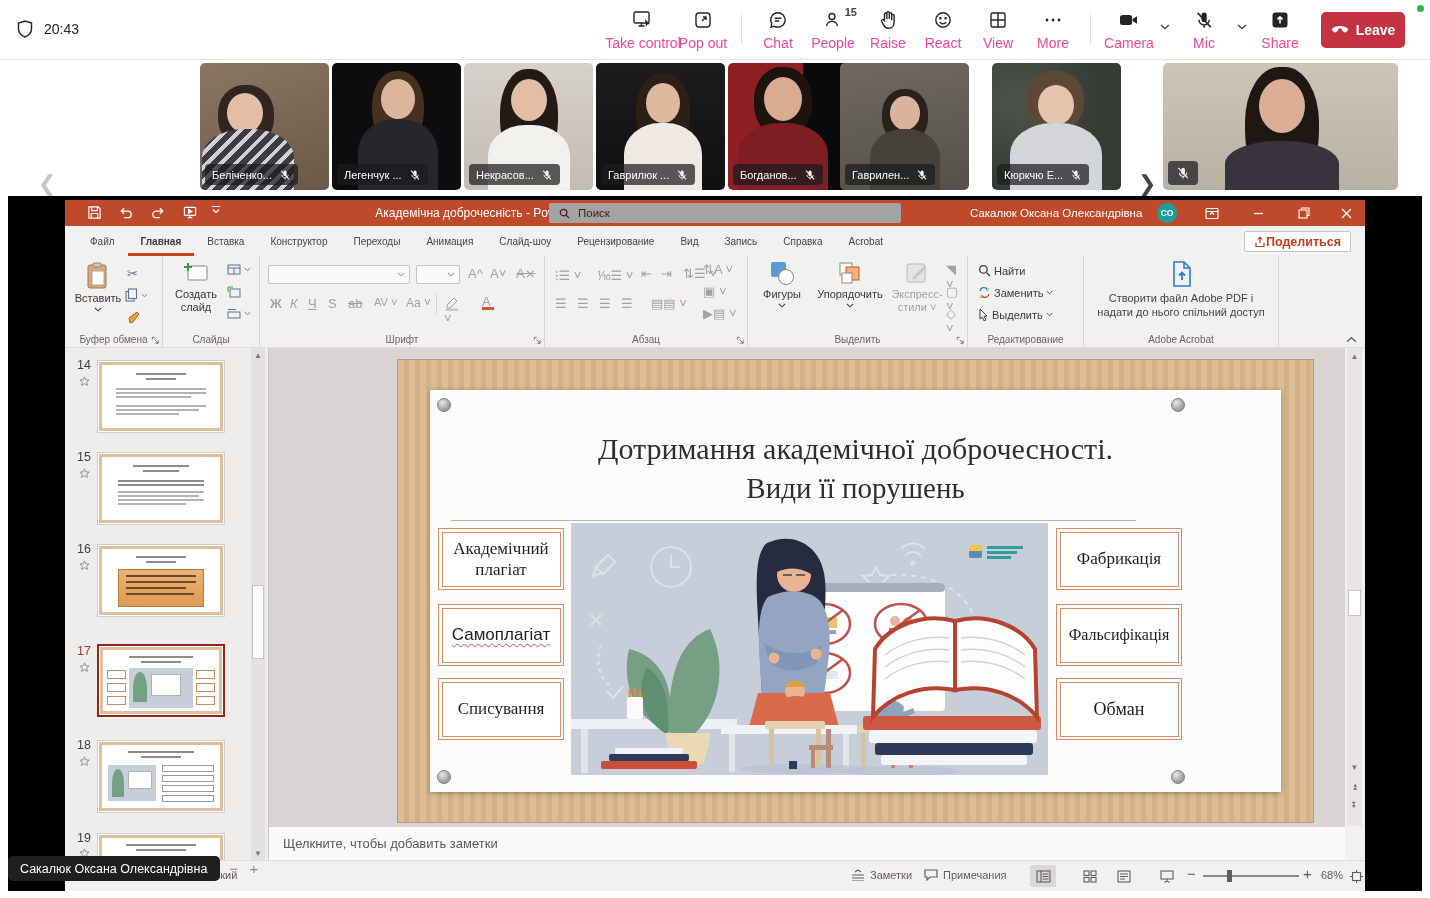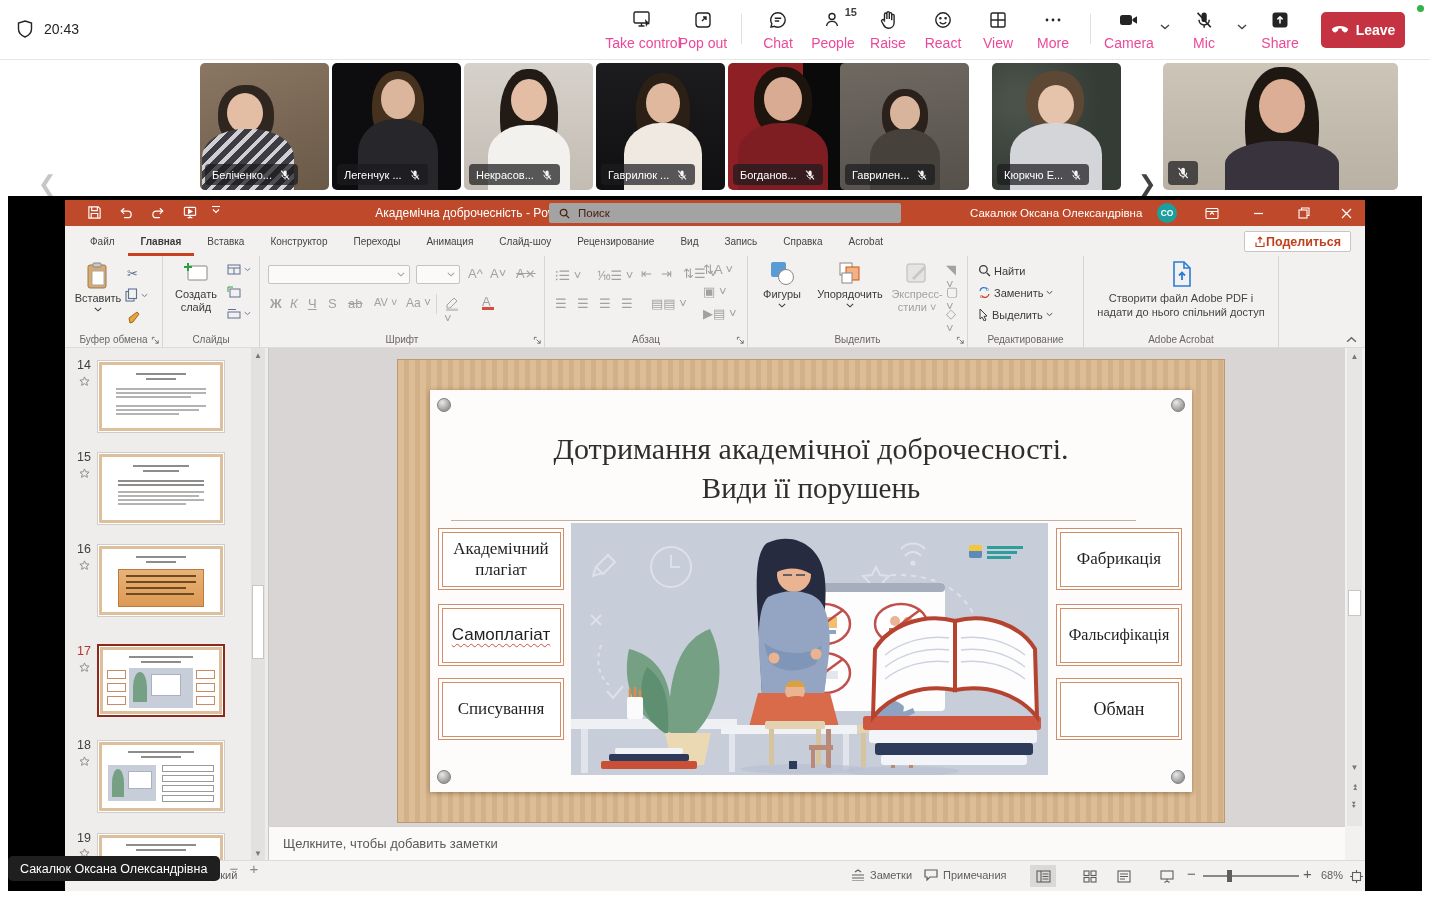--- a/index.html
+++ b/index.html
@@ -80,21 +80,21 @@
   .bar{position:absolute;background:#8f8d8b;height:2px}
   .pbar{position:absolute;background:#b5b3b1;height:1.5px}
   .pane-sb{position:absolute;left:186px;top:0;width:14px;height:512px;background:#e3e1e0}
   .sb-btn{position:absolute;left:0;width:14px;height:14px;display:flex;align-items:center;justify-content:center;color:#7a7876;background:#e3e1e0;cursor:pointer;font-size:8px}
   .sb-thumb{position:absolute;left:1px;width:12px;background:#fff;border:1px solid #c8c6c4;cursor:pointer}
 
   .canvas{position:absolute;left:203px;top:148px;width:1077px;height:478px;background:#d8d5d4;border-left:1px solid #c8c6c4}
   .vsb{position:absolute;left:1282px;top:148px;width:15px;height:478px;background:#e8e6e5}
 
   
-  .slide{position:absolute;left:129px;top:12px;width:826px;height:462px;background:repeating-linear-gradient(90deg,#dcbd96 0 6px,#d2b188 6px 11px);box-shadow:0 0 0 1px #b99a74}
+  .slide{position:absolute;left:129px;top:12px;width:915px;height:462px;background:repeating-linear-gradient(90deg,#dcbd96 0 6px,#d2b188 6px 11px);box-shadow:0 0 0 1px #b99a74}
   .card{position:absolute;left:32px;top:30px;right:32px;bottom:30px;background:#fdfcfa;box-shadow:0 1px 5px rgba(70,45,20,.45)}
   .pin{position:absolute;width:14px;height:14px;border-radius:50%;background:radial-gradient(circle at 35% 30%,#e8e8e8,#9a9a9a 70%);border:1px solid #7e7e7e}
   .sttl{position:absolute;left:40px;right:40px;text-align:center;font-family:"Liberation Serif",serif;color:#2e2e2e}
   .underln{position:absolute;left:53px;width:685px;height:1px;background:#bfb2a3}
   .vbox{position:absolute;width:126px;background:#fff;border:1.5px solid #d28e6a;display:flex;align-items:center;justify-content:center;text-align:center;font-family:"Liberation Serif",serif;font-size:17px;color:#1f1f1f;line-height:1.25}
   .vbox::after{content:"";position:absolute;inset:2.5px;border:1px solid #d28e6a}
   .spell{text-decoration:underline wavy #d04f3f 1px;text-underline-offset:3px}
   .illus{position:absolute;left:173px;top:163px;width:477px;height:252px}
 
   

